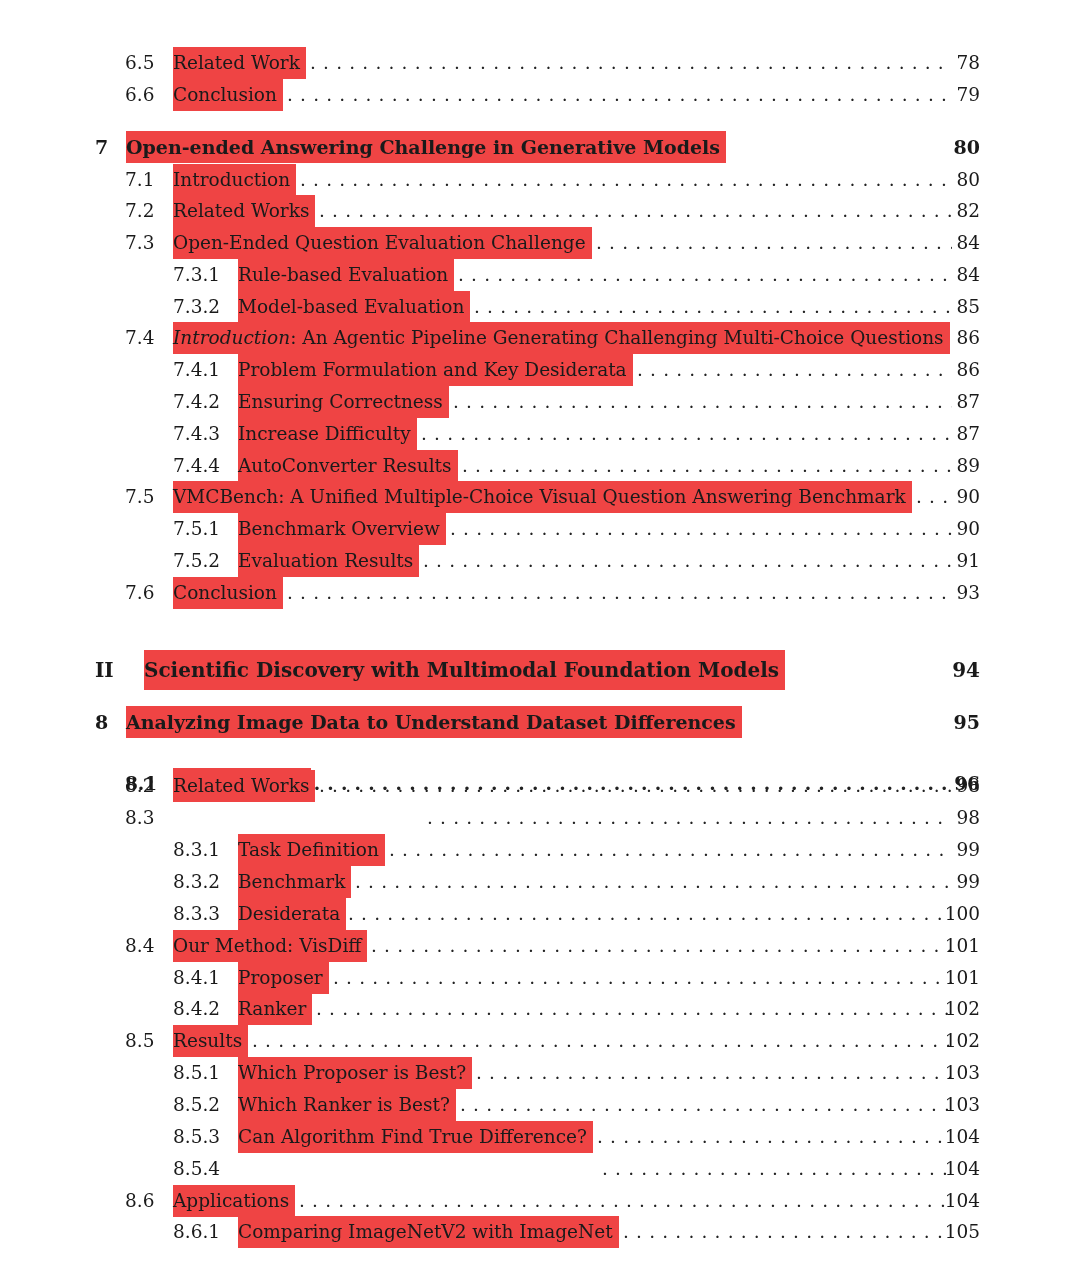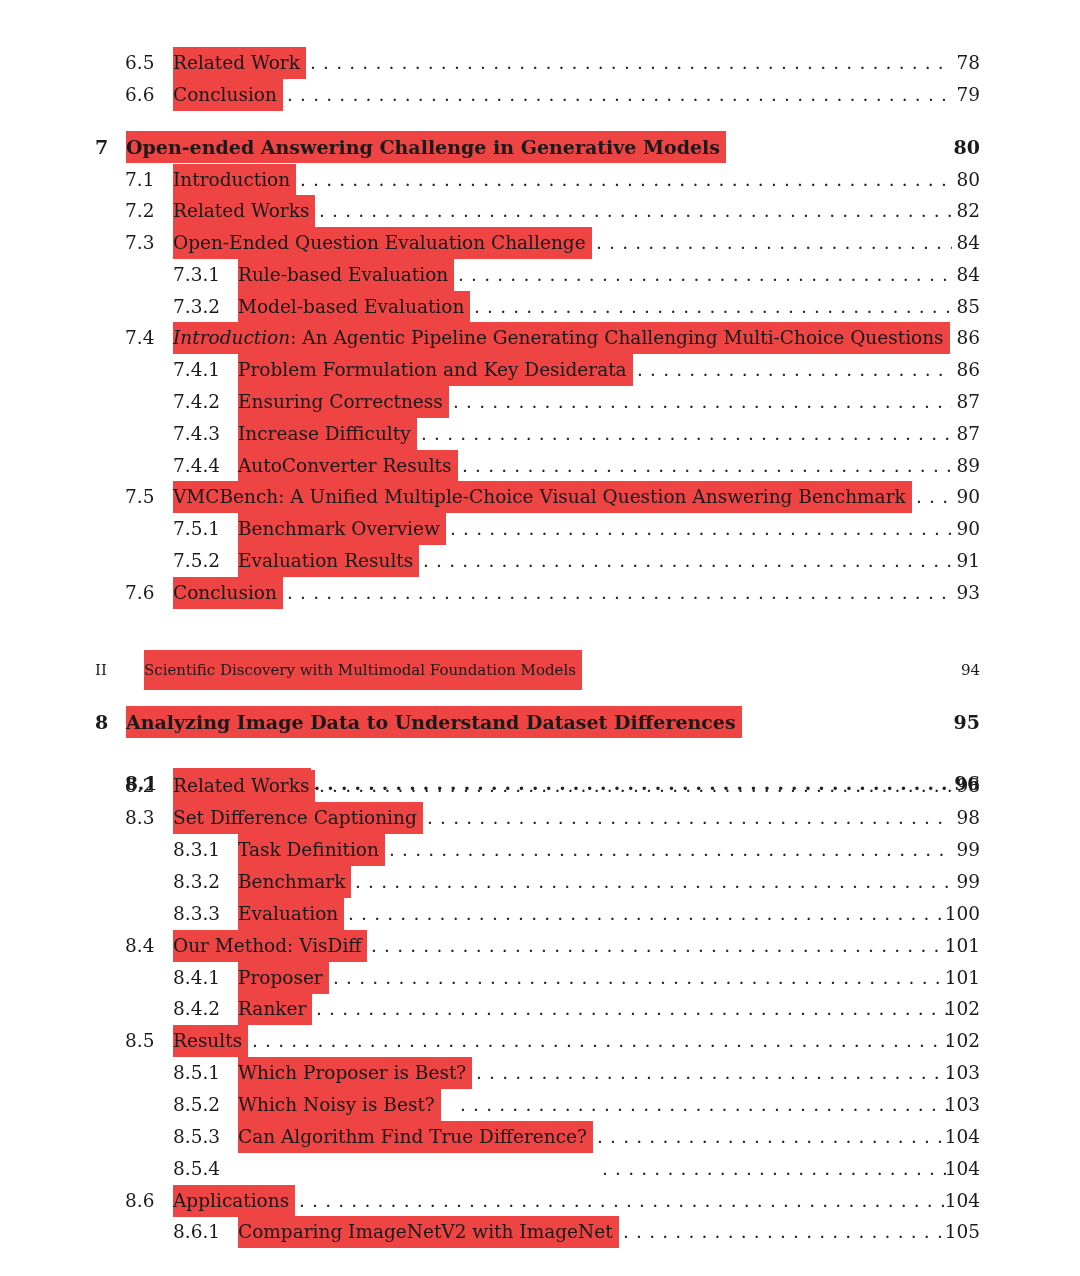--- a/index.html
+++ b/index.html
@@ -11,21 +11,21 @@
   .title { position: absolute; background: #ef4444; padding-right: 6px; }
   .dots { position: absolute; right: 128px; overflow: hidden; letter-spacing: 7.2px; color: #222; text-align: right; }
   .page { position: absolute; right: 100px; text-align: right; width: 50px; }
   .sec .num { left: 125px; }
   .sec .title { left: 173px; }
   .sub .num { left: 173px; }
   .sub .title { left: 238px; }
   .chap { font-weight: bold; font-size: 19px; }
   .chap .num { left: 95px; }
   .chap .title { left: 126px; }
-  .part { font-weight: normal; font-size: 15px; height: 40px; line-height: 40px; }
+  .part { font-weight: bold; font-size: 20px; height: 40px; line-height: 40px; }
   .part .num { left: 95px; }
   .part .title { left: 144px; }
   .it { font-style: italic; }
 </style>
 </head>
 <body>
 
 <div class="toc" id="toc">
     <div class="row sec" style="top: 47px;">
       <span class="num">6.5</span>
@@ -145,39 +145,38 @@
     </div>
     <div class="row sec" style="top: 770px;">
       <span class="num">8.2</span>
       <span class="dots" style="left: 319px;">........................................................................................................................</span>
       <span class="title">Related Works</span>
       <span class="page">98</span>
     </div>
     <div class="row sec" style="top: 802px;">
       <span class="num">8.3</span>
       <span class="dots" style="left: 427px;">........................................................................................................................</span>
-      <span class="title">Set Difference Captioning</span>
       <span class="page">98</span>
     </div>
     <div class="row sub" style="top: 834px;">
       <span class="num">8.3.1</span>
       <span class="dots" style="left: 389px;">........................................................................................................................</span>
       <span class="title">Task Definition</span>
       <span class="page">99</span>
     </div>
     <div class="row sub" style="top: 866px;">
       <span class="num">8.3.2</span>
       <span class="dots" style="left: 355px;">........................................................................................................................</span>
       <span class="title">Benchmark</span>
       <span class="page">99</span>
     </div>
     <div class="row sub" style="top: 898px;">
       <span class="num">8.3.3</span>
       <span class="dots" style="left: 348px;">........................................................................................................................</span>
-      <span class="title">Evaluation</span>
+      <span class="title">Desiderata</span>
       <span class="page">100</span>
     </div>
     <div class="row sec" style="top: 930px;">
       <span class="num">8.4</span>
       <span class="dots" style="left: 371px;">........................................................................................................................</span>
       <span class="title">Our Method: VisDiff</span>
       <span class="page">101</span>
     </div>
     <div class="row sub" style="top: 962px;">
       <span class="num">8.4.1</span>
@@ -199,21 +198,21 @@
     </div>
     <div class="row sub" style="top: 1057px;">
       <span class="num">8.5.1</span>
       <span class="dots" style="left: 476px;">........................................................................................................................</span>
       <span class="title">Which Proposer is Best?</span>
       <span class="page">103</span>
     </div>
     <div class="row sub" style="top: 1089px;">
       <span class="num">8.5.2</span>
       <span class="dots" style="left: 460px;">........................................................................................................................</span>
-      <span class="title">Which Noisy is Best?</span>
+      <span class="title">Which Ranker is Best?</span>
       <span class="page">103</span>
     </div>
     <div class="row sub" style="top: 1121px;">
       <span class="num">8.5.3</span>
       <span class="dots" style="left: 597px;">........................................................................................................................</span>
       <span class="title">Can Algorithm Find True Difference?</span>
       <span class="page">104</span>
     </div>
     <div class="row sub" style="top: 1153px;">
       <span class="num">8.5.4</span>

